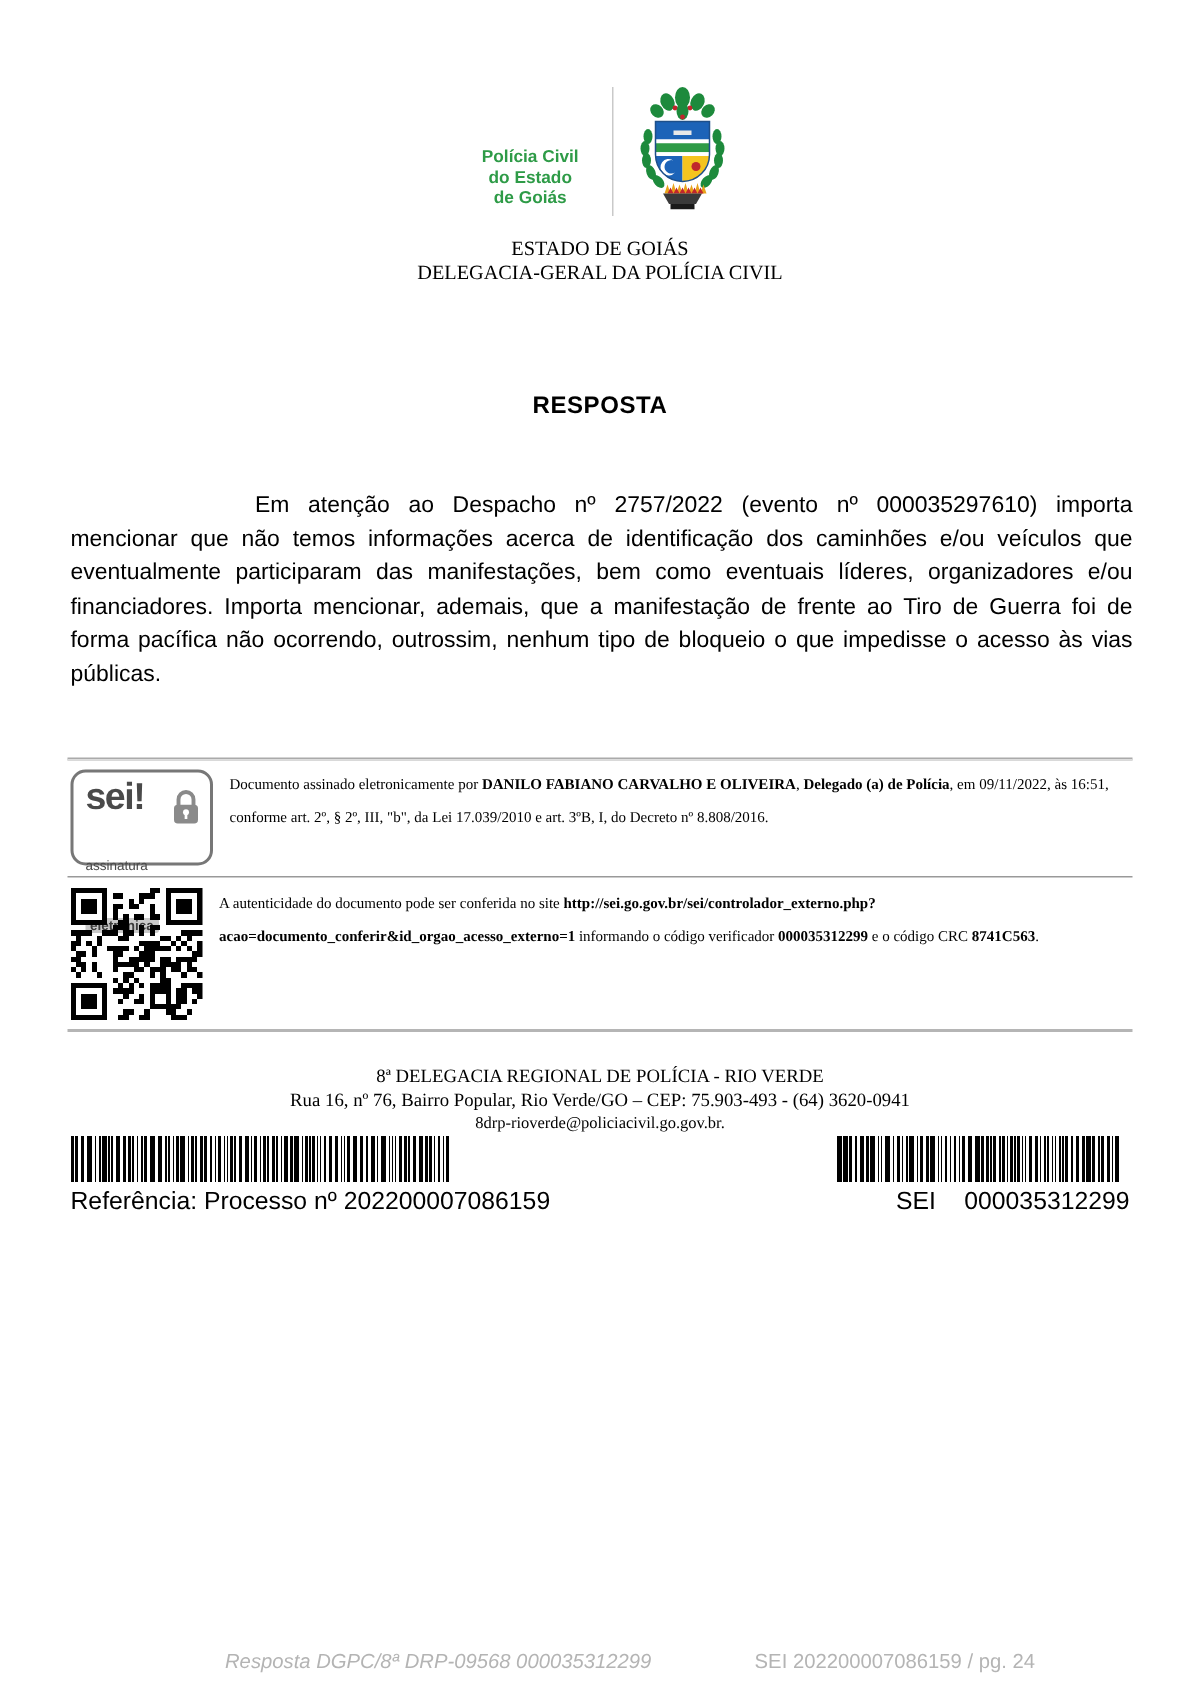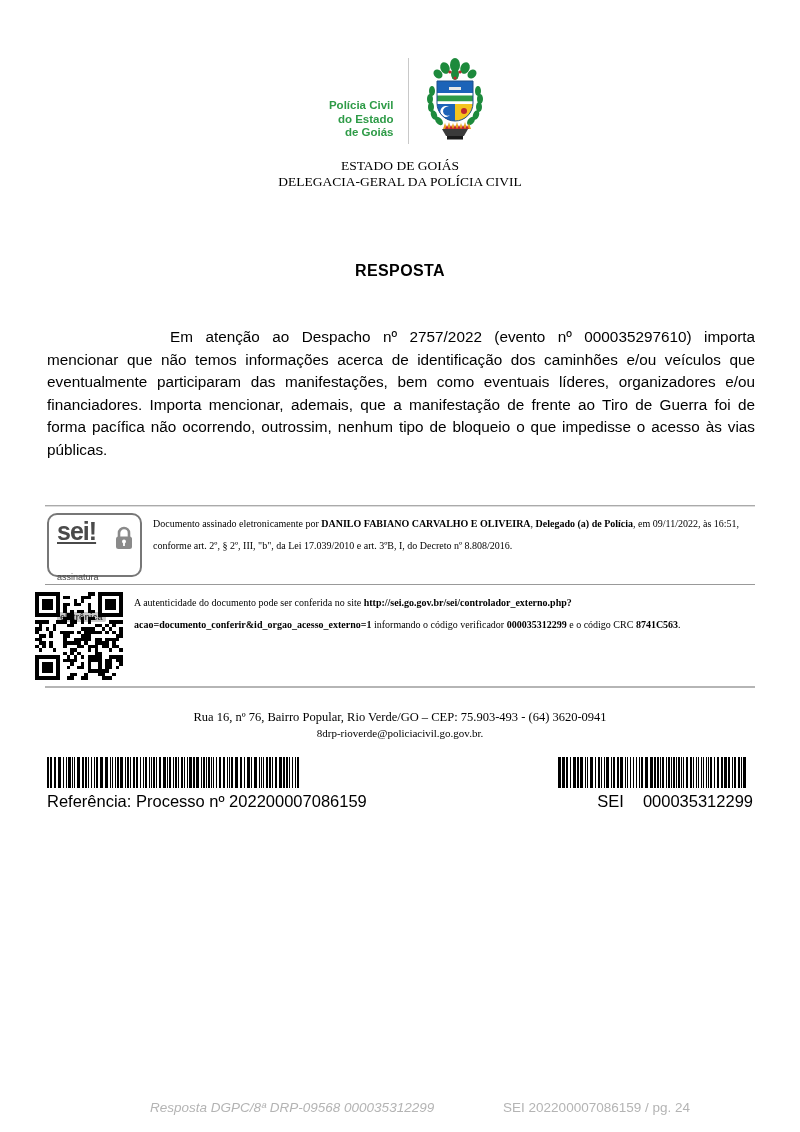--- a/index.html
+++ b/index.html
@@ -7,21 +7,21 @@
   .page {
     position:relative; width:800px; height:1132px; background:#fff;
     font-family:"Liberation Serif", serif; color:#000; overflow:hidden;
   }
   
   .header-logos {
     position:absolute; top:57px; left:0; width:100%;
     display:flex; justify-content:center; align-items:center; gap:14px;
   }
   .logo-text {
-    text-align:right; font-family:"Liberation Sans", sans-serif;
+    text-align:center; font-family:"Liberation Sans", sans-serif;
     font-weight:bold; font-size:11.5px; line-height:13.5px; color:#2e9b47;
     width:80px;
     margin-top:37px;
   }
   .logo-divider { width:1px; height:86px; background:#c9c9c9; }
   .org-lines { position:absolute; top:158px; left:0; width:100%; text-align:center;
     font-size:13.5px; line-height:15.5px; }
   
   .doc-title {
     position:absolute; top:262px; left:0; width:100%; text-align:center;
@@ -38,28 +38,28 @@
   .div1 { position:absolute; top:505px; left:45px; width:710px; height:2px; background:#aaa; border-bottom:1px solid #ddd; }
   .div2 { position:absolute; top:584px; left:45px; width:710px; height:1px; background:#999; }
   .div3 { position:absolute; top:686px; left:45px; width:710px; height:2px; background:#b5b5b5; }
   
   .sig-block { position:absolute; top:513px; left:47px; width:708px; display:flex; gap:11px; }
   .sei-box {
     position:relative; flex:0 0 95px; height:64px; border:2px solid #777; border-radius:10px;
     padding:5px 6px 4px 8px; background:#fff;
   }
   .sei-word { font-family:"Liberation Sans", sans-serif; font-weight:bold; font-size:25px;
-    line-height:23px; color:#4a4a4a; letter-spacing:-1px;text-decoration:underline; }
+    line-height:23px; color:#4a4a4a; letter-spacing:-1px; }
   .sei-sub { font-family:"Liberation Sans", sans-serif; font-size:9px; line-height:10.5px; color:#4a4a4a;margin-top:29px; }
   .sei-sub2 { display:inline-block; background:#c9c9c9; color:#3c3c3c; padding:0 3px; border-radius:2px;font-weight:bold; }
   .sei-lock { position:absolute; top:11px; right:7px; }
   .sig-text, .ver-text { font-size:10px; line-height:21.5px; overflow-wrap:break-word; }
   .sig-text b, .ver-text b { font-weight:bold; }
   
-  .ver-block { position:absolute; top:592px; left:35px; width:708px; display:flex; gap:11px; }
+  .ver-block { position:absolute; top:592px; left:47px; width:708px; display:flex; gap:11px; }
   .qr-wrap { flex:0 0 88px; height:88px; }
   .ver-url { color:#000; text-decoration:none; font-weight:bold; }
   
   .address { position:absolute; top:709px; left:0; width:100%; text-align:center; line-height:16px; }
   .addr1 { font-size:12.5px; }
   .addr2 { font-size:12.5px; }
   .addr3 { font-size:11px; }
   
   .barcode-left  { position:absolute; top:757px; left:47px; }
   .barcode-right { position:absolute; top:757px; right:52px; }
@@ -378,20 +378,21 @@
           <rect x="0" y="63.36" width="24.64" height="24.64"></rect>
           <rect fill="#fff" x="3.52" y="66.88" width="17.6" height="17.6"></rect>
           <rect x="7.04" y="70.4" width="10.56" height="10.56"></rect>
         </svg></div>
     <div class="ver-text">
       <span>A autenticidade do documento pode ser conferida no site </span><a class="ver-url" href="#"><span>http://sei.go.gov.br/sei/controlador_externo.php?</span><wbr><span>acao=documento_conferir&amp;id_orgao_acesso_externo=1</span></a><span> informando o código verificador </span><b>000035312299</b><span> e o código CRC </span><b>8741C563</b><span>.</span>
     </div>
   </div>
 
   <div class="address">
+    <div class="addr1">8ª DELEGACIA REGIONAL DE POLÍCIA - RIO VERDE</div>
     <div class="addr2">Rua 16, nº 76, Bairro Popular, Rio Verde/GO – CEP: 75.903-493 - (64) 3620-0941</div>
     <div class="addr3">8drp-rioverde@policiacivil.go.gov.br.</div>
   </div>
 
   <div class="barcode-left" id="bc1"><svg width="253" height="31" viewBox="0 0 253 31" shape-rendering="crispEdges" fill="#000">
         <rect x="0" y="0" width="2" height="31"></rect>
         <rect x="3" y="0" width="2" height="31"></rect>
         <rect x="7" y="0" width="2" height="31"></rect>
         <rect x="11" y="0" width="3" height="31"></rect>
         <rect x="16" y="0" width="1" height="31"></rect>

